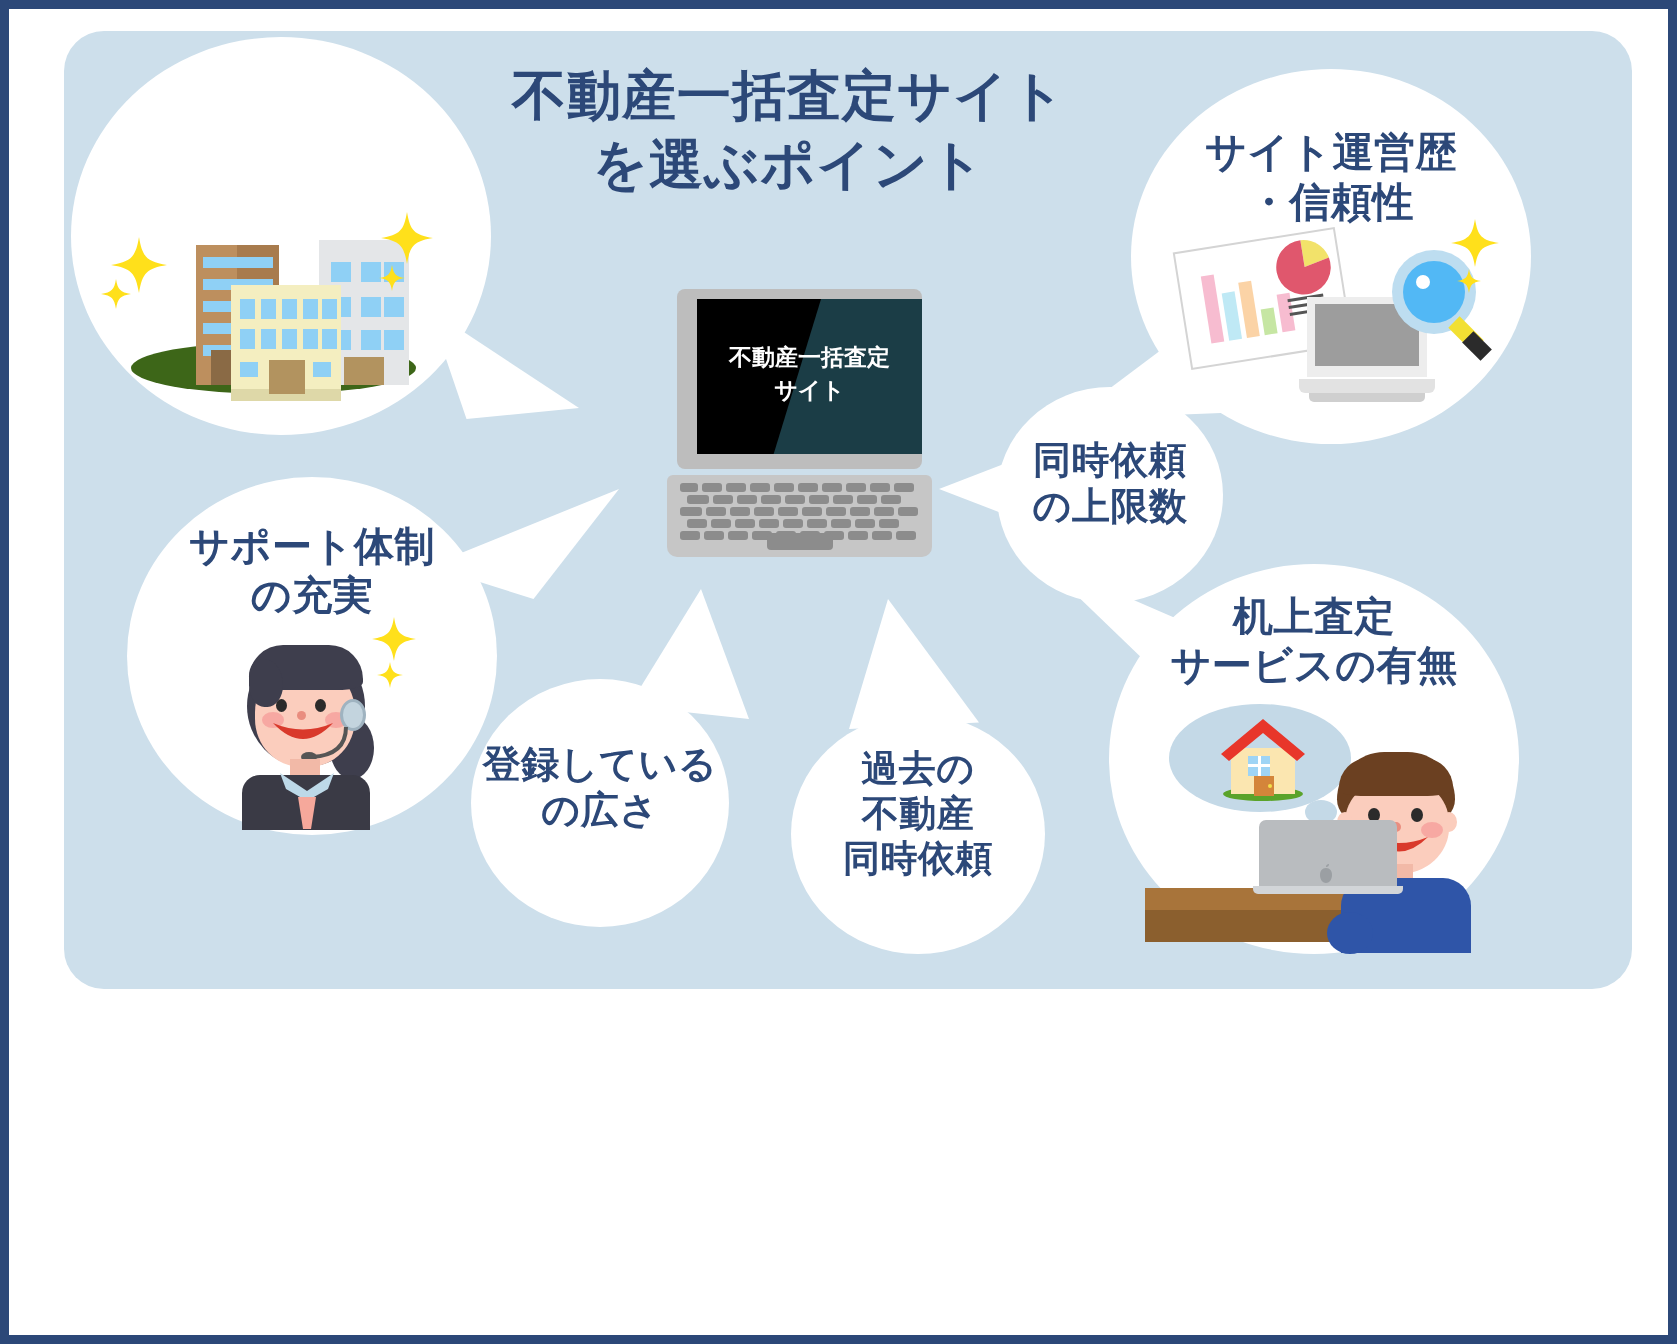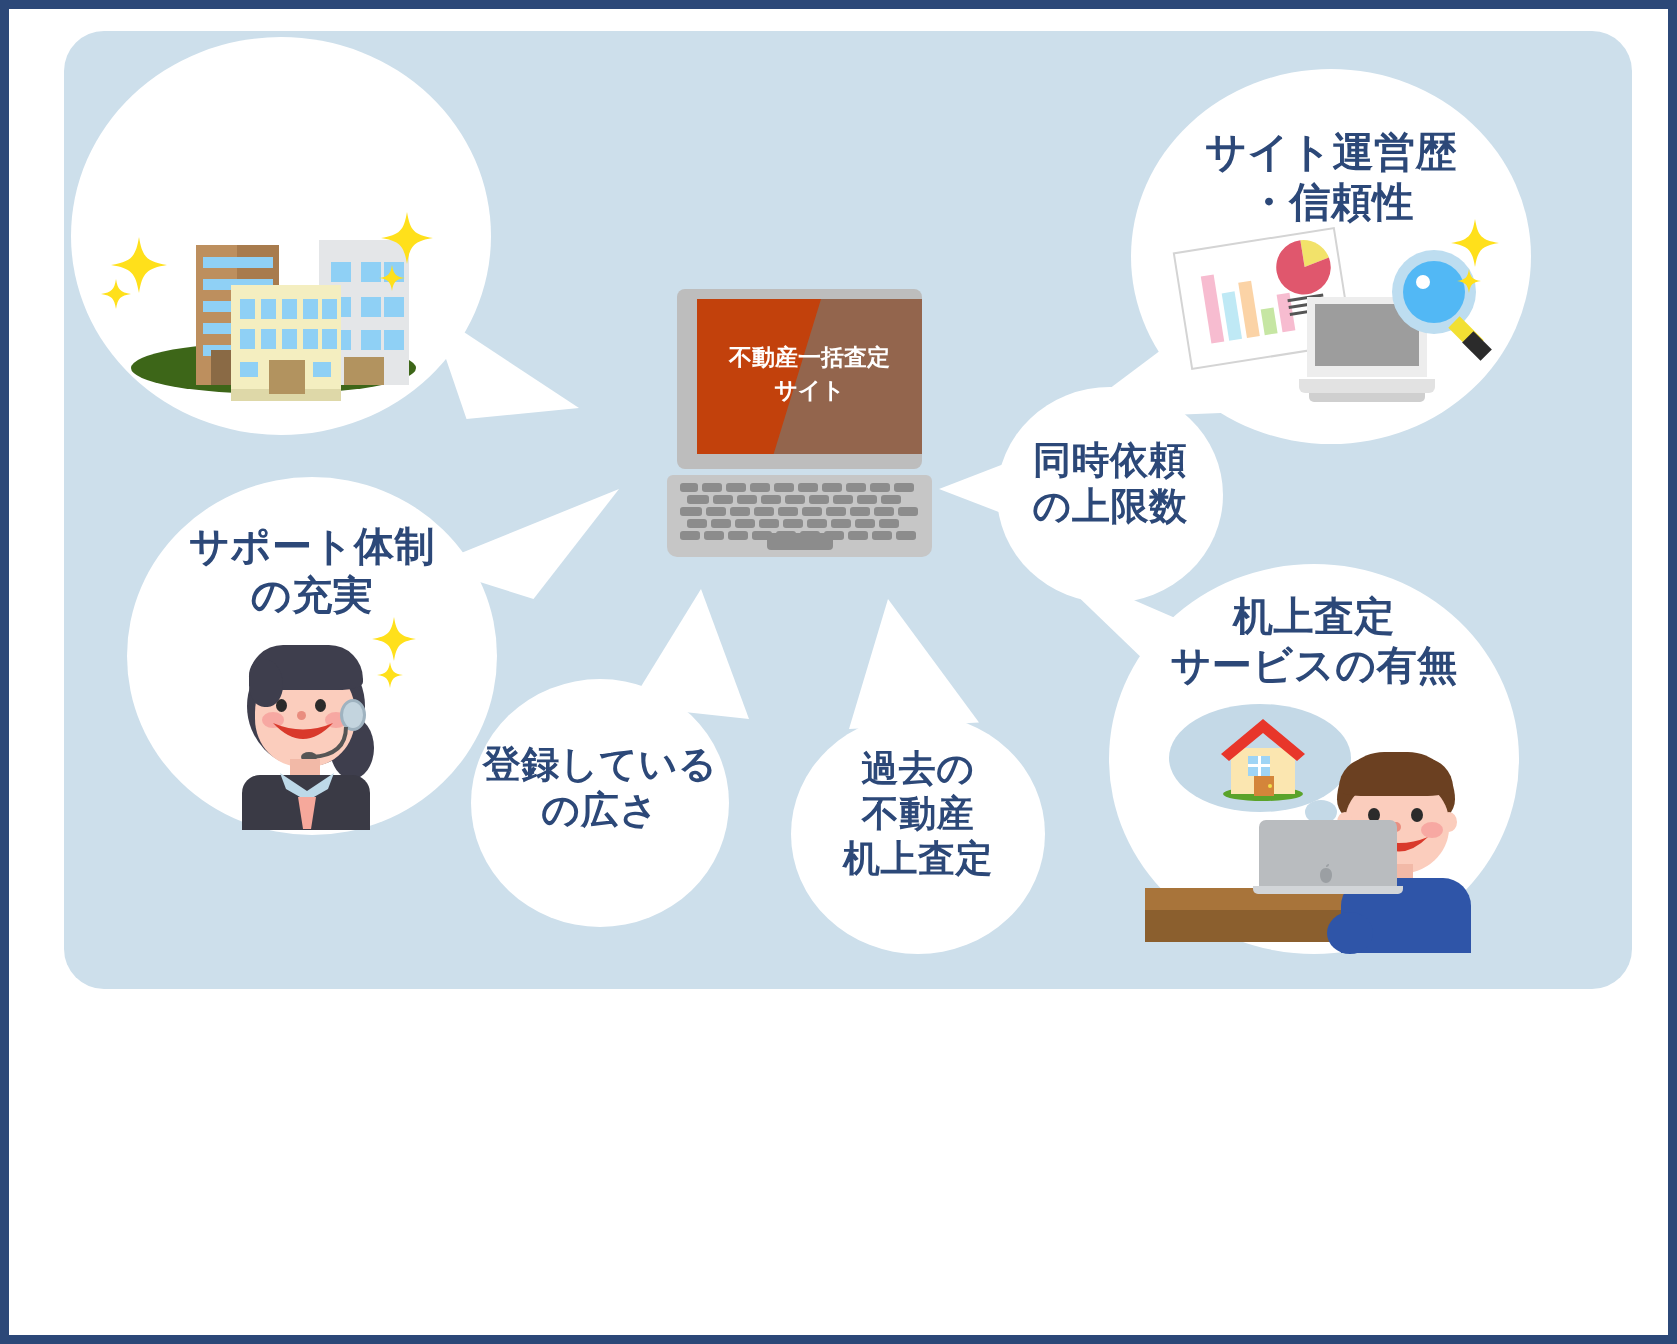--- a/index.html
+++ b/index.html
@@ -44,21 +44,21 @@
     z-index:30;
   }
   #note .ntxt{
     position:absolute;left:72px;top:28px;width:1300px;
     color:#fa8478;font-size:37px;font-weight:bold;
     line-height:1.48;white-space:pre-line;letter-spacing:0.5px;
   }
   
   #laptop{position:absolute;left:658px;top:280px;width:265px;height:270px;z-index:25;}
   #lapLid{position:absolute;left:10px;top:0;width:245px;height:180px;background:#bdbdbd;border-radius:8px;}
-  #lapScreen{position:absolute;left:20px;top:10px;width:225px;height:155px;background:#c2410c;overflow:hidden;}
+  #lapScreen{position:absolute;left:20px;top:10px;width:225px;height:155px;background:#000000;overflow:hidden;}
   #lapScreen .shade{position:absolute;right:-40px;top:-20px;width:170px;height:230px;background:rgba(70,160,185,.38);transform:skewX(-17deg);}
   #lapScreenTxt{
     position:absolute;left:0;top:42px;width:100%;text-align:center;
     color:#ffffff;font-size:23px;font-weight:bold;line-height:1.45;
     white-space:pre-line;z-index:3;
   }
   #lapBase{position:absolute;left:0;top:186px;width:265px;height:82px;background:#c6c6c6;border-radius:6px 6px 10px 10px;}
   .krow{position:absolute;left:13px;width:240px;height:9px;}
   .key{position:absolute;height:9px;background:#8c8c8c;border-radius:3px;}
   #trackpad{position:absolute;left:100px;top:58px;width:66px;height:17px;background:#8c8c8c;border-radius:4px;}
@@ -66,20 +66,22 @@
   
   .circle{border-radius:50%;}
 </style>
 </head>
 <body>
 
 <div id="frame">
 
   <div id="panel"></div>
 
+  <div id="title">不動産一括査定サイト
+を選ぶポイント</div>
 
   <div class="tail" style="left:420px;top:300px;width:150px;height:110px;clip-path:polygon(0% 0%,100% 90%,25% 100%);"></div>
   <div class="tail" style="left:1060px;top:290px;width:160px;height:120px;clip-path:polygon(100% 0%,0% 100%,95% 95%);"></div>
   <div class="tail" style="left:930px;top:430px;width:130px;height:100px;clip-path:polygon(100% 0%,0% 50%,100% 100%);"></div>
   <div class="tail" style="left:420px;top:480px;width:190px;height:110px;clip-path:polygon(100% 0%,0% 70%,55% 100%);"></div>
   <div class="tail" style="left:620px;top:580px;width:120px;height:130px;clip-path:polygon(60% 0%,100% 100%,0% 90%);"></div>
   <div class="tail" style="left:840px;top:590px;width:130px;height:130px;clip-path:polygon(30% 0%,100% 95%,0% 100%);"></div>
   <div class="tail" style="left:1030px;top:550px;width:180px;height:130px;clip-path:polygon(0% 0%,100% 60%,75% 100%);"></div>
 
   <div class="bubble" style="left:62px;top:28px;width:420px;height:398px;">
@@ -306,21 +308,21 @@
   </div>
 
   <div class="bubble" style="left:462px;top:670px;width:258px;height:248px;">
     <div class="btxt" style="top:62px;font-size:38px;">登録している
 の広さ</div>
   </div>
 
   <div class="bubble" style="left:782px;top:705px;width:254px;height:240px;">
     <div class="btxt" style="top:32px;font-size:37px;">過去の
 不動産
-机上査定</div>
+同時依頼</div>
   </div>
 
   <div id="laptop">
     <div id="lapLid">
       <div id="lapScreen">
         <div class="shade"></div>
         <div id="lapScreenTxt">不動産一括査定
 サイト</div>
       </div>
     </div>

